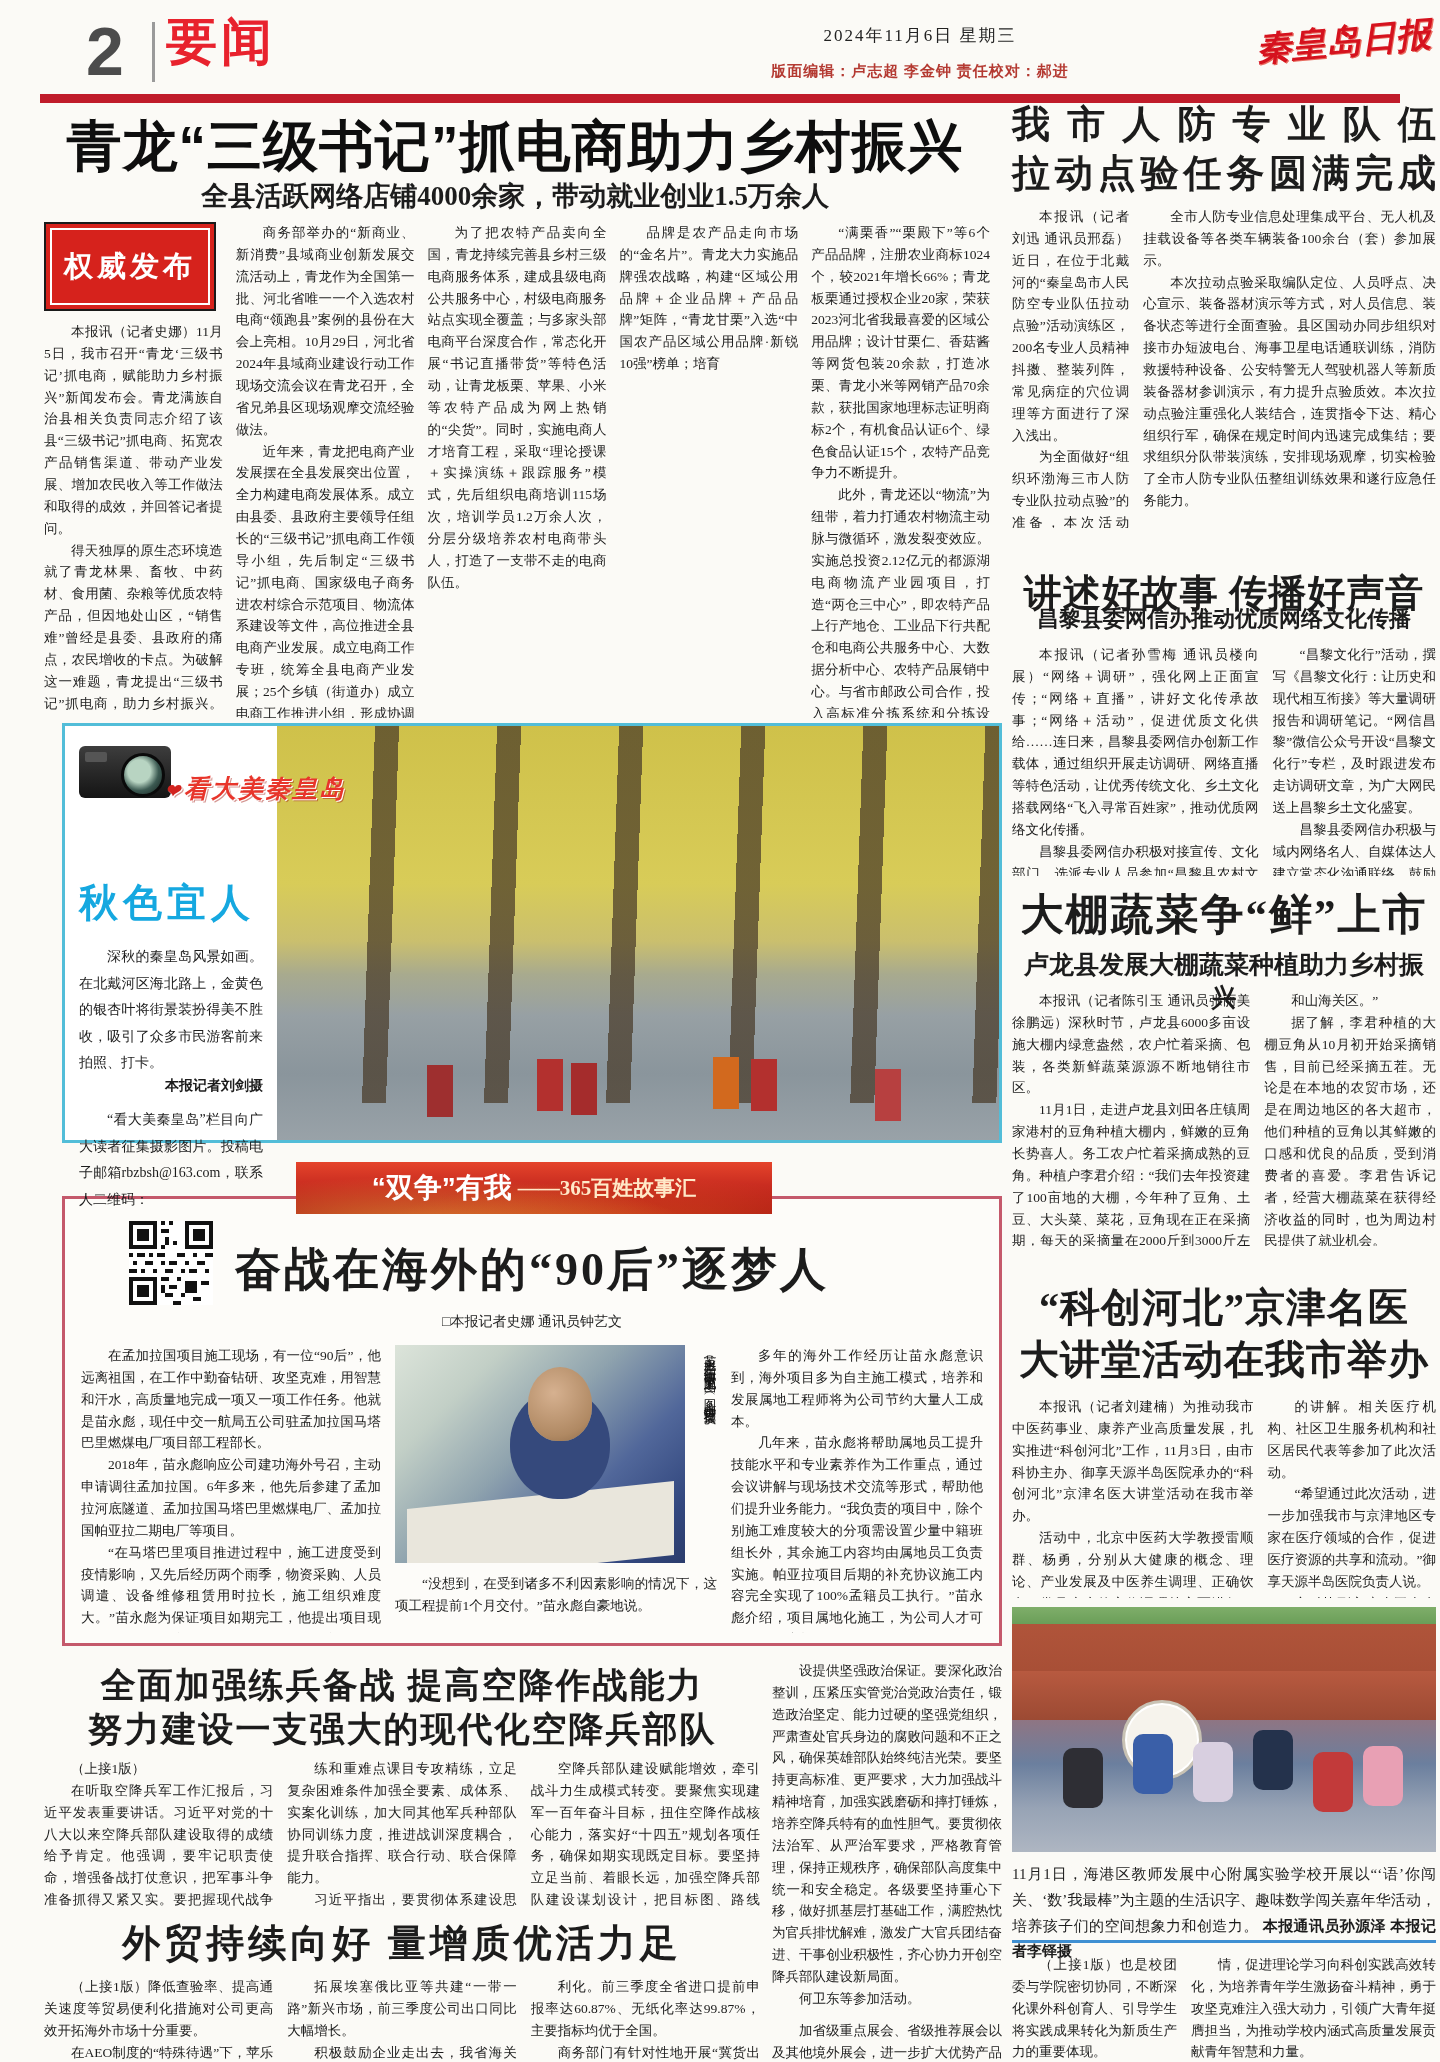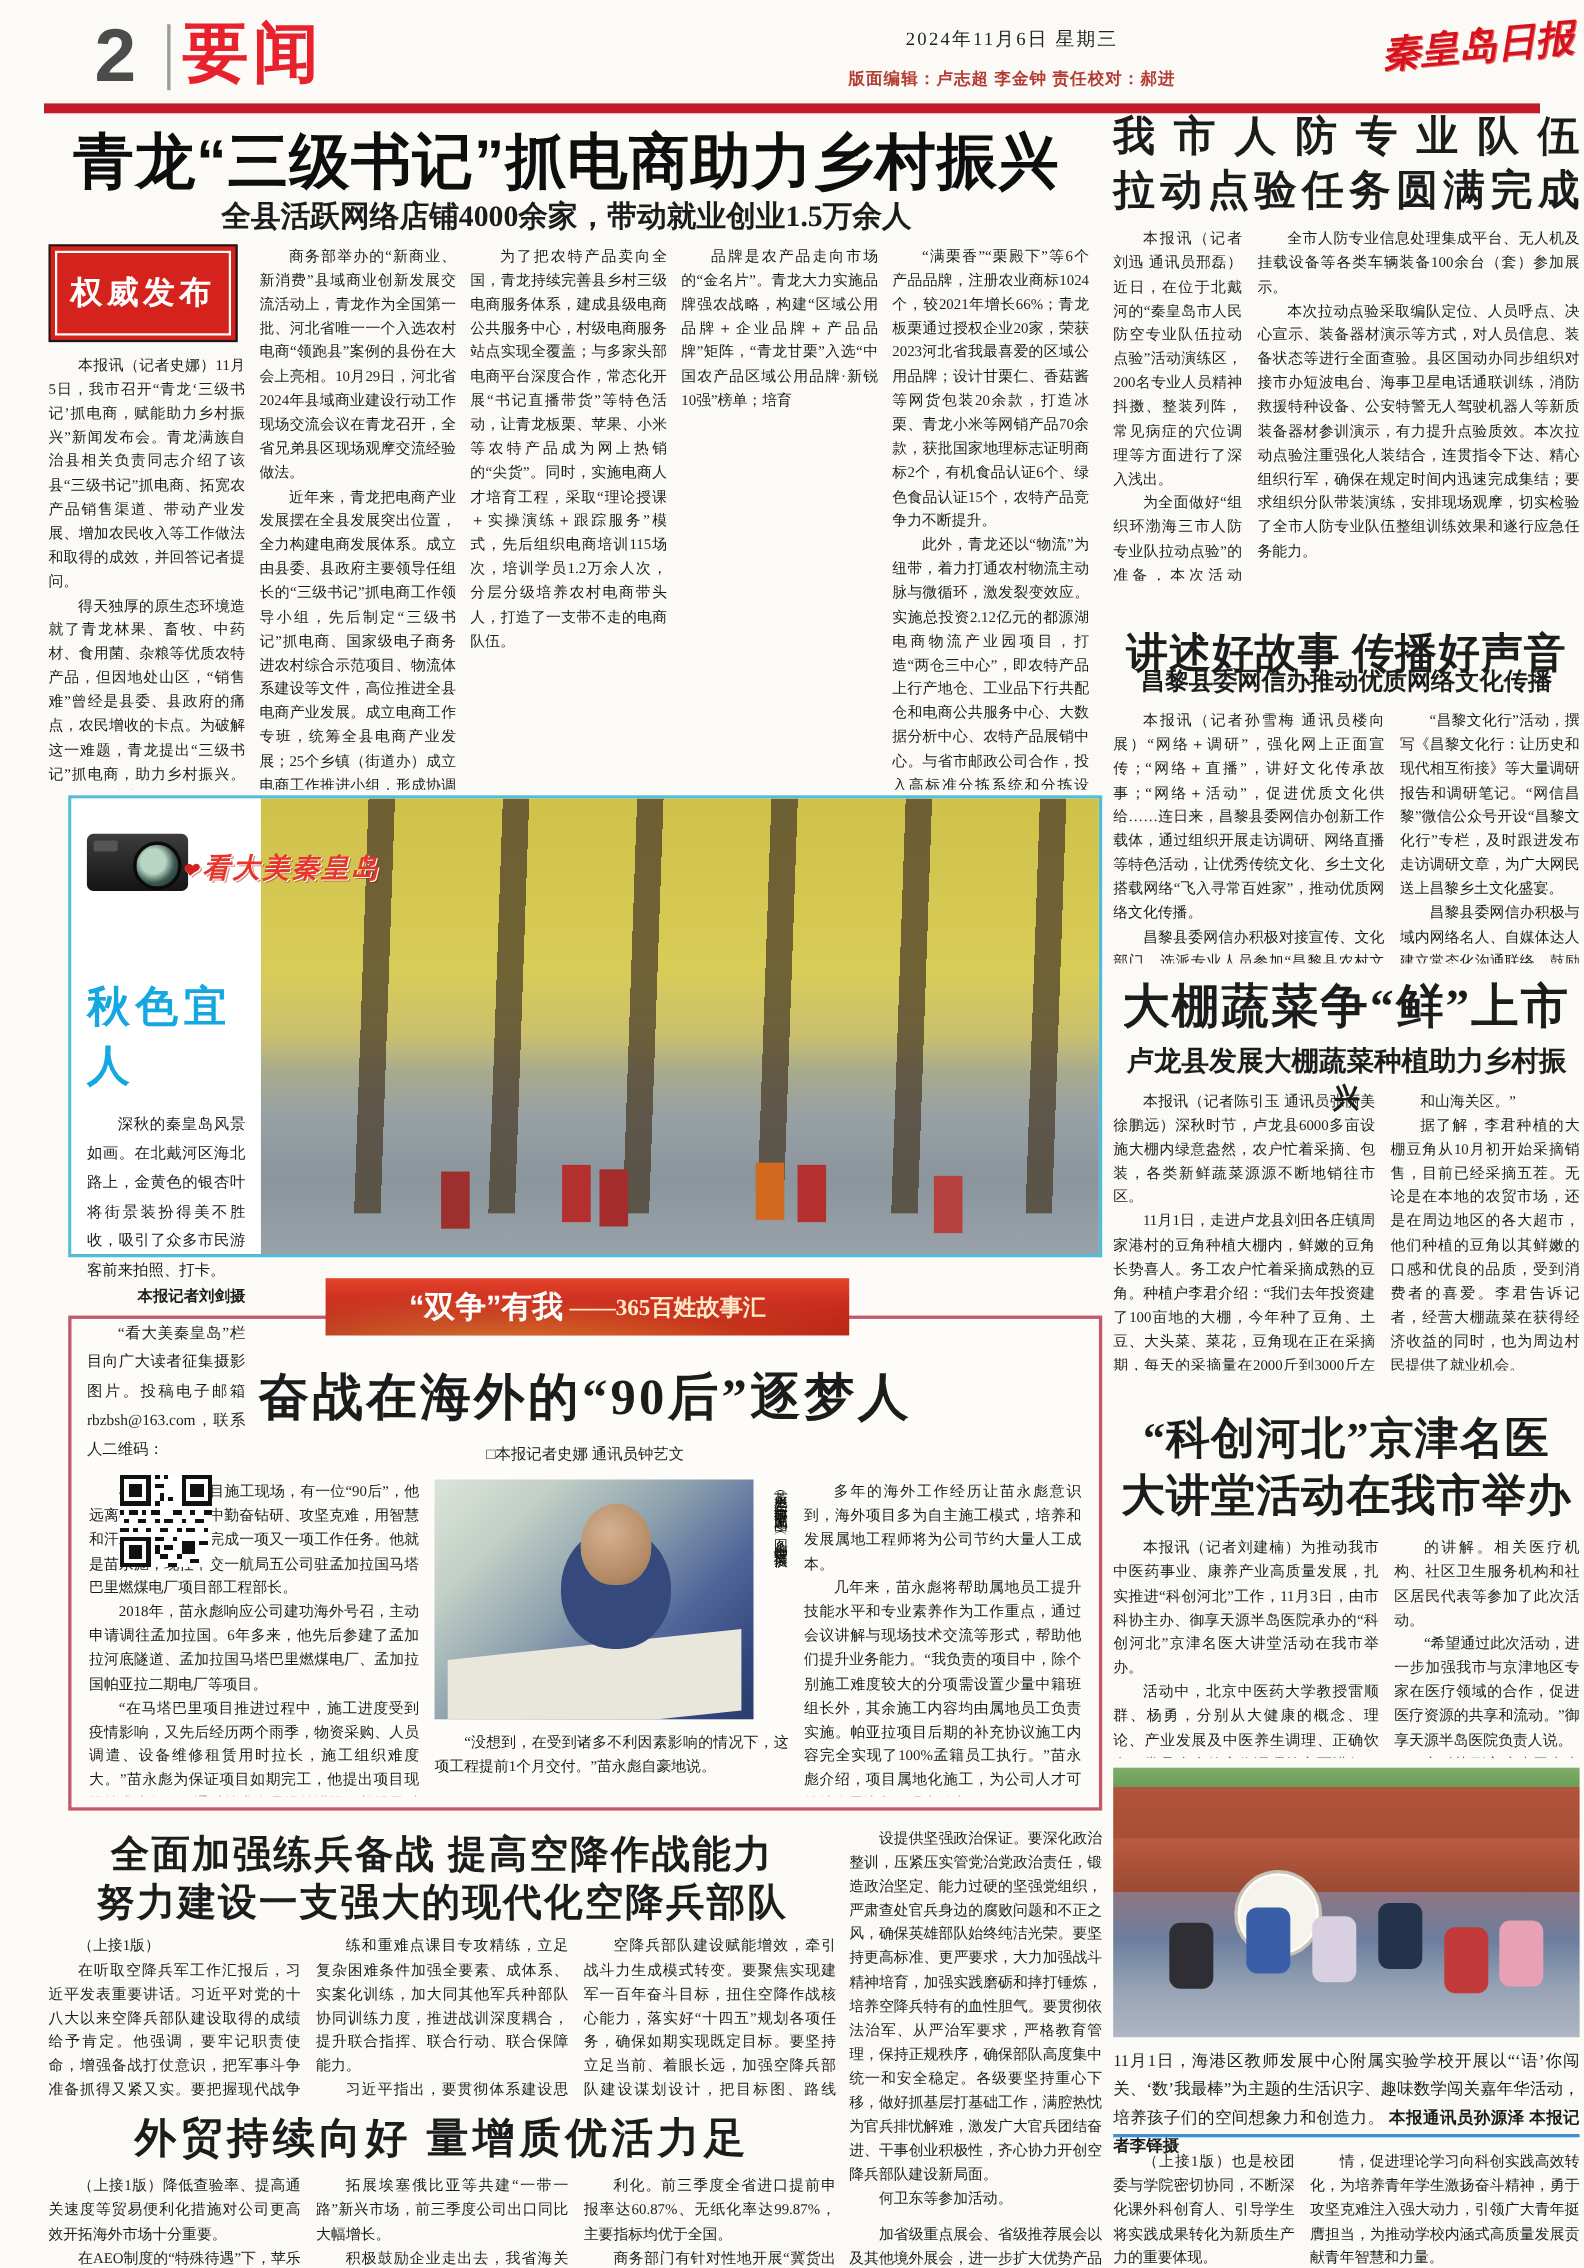--- a/index.html
+++ b/index.html
@@ -2,21 +2,21 @@
 <html><head>
 <meta charset="utf-8">
 <style>
   * { box-sizing: border-box; margin: 0; padding: 0; }
   body { background:#e9e7e2; font-family:"Liberation Serif","DejaVu Serif",serif; color:#1c1c1c; }
   .page { position:relative; width:1440px; height:2062px; background:#fbfaf6; margin:0 auto; overflow:hidden; }
 
   
   .page-num { position:absolute; left:86px; top:12px; font-family:"Liberation Sans","DejaVu Sans",sans-serif; font-size:68px; font-weight:900; color:#4c4c4c; }
   .hdr-divider { position:absolute; left:152px; top:22px; width:3px; height:60px; background:#9a9a9a; }
-  .section-name { position:absolute; left:166px; top:8px; font-family:"Liberation Sans","DejaVu Sans",sans-serif; font-size:60px; font-weight:900; color:#e8222d; letter-spacing:4px; }
+  .section-name { position:absolute; left:166px; top:8px; font-family:"Liberation Sans","DejaVu Sans",sans-serif; font-size:51px; font-weight:900; color:#e8222d; letter-spacing:4px; }
   .hdr-meta { position:absolute; left:690px; top:24px; width:460px; text-align:center; }
   .hdr-date { font-size:17px; color:#222; letter-spacing:2px; }
   .hdr-editors { margin-top:15px; font-size:15px; font-weight:bold; color:#b43a32; letter-spacing:1px; }
   .masthead { position:absolute; left:1256px; top:18px; width:180px; font-size:35px; font-weight:900; font-style:italic; color:#d5121e; white-space:nowrap; transform:rotate(-5deg); text-shadow:1px 1px 0 #e86a5e; }
   .top-rule { position:absolute; left:40px; width:1360px; top:94px; height:9px; background:#c01c2a; }
 
   
   .cols { display:flex; }
   .col { font-size:13.5px; line-height:1.62; text-align:justify; overflow:hidden; }
   .col p { text-indent:2em; }
@@ -24,21 +24,21 @@
   
   .lead-title { position:absolute; left:40px; top:110px; width:950px; text-align:center; font-family:"Liberation Sans","DejaVu Sans",sans-serif; font-size:55px; font-weight:900; letter-spacing:1px; color:#0e0e0e; }
   .lead-subtitle { position:absolute; left:40px; top:178px; width:950px; text-align:center; font-size:27px; font-weight:bold; }
   .lead-body { position:absolute; left:44px; top:222px; width:946px; height:496px; gap:13px; }
   .lead-body .col { flex:1; }
   .badge { width:172px; background:#d6221c; border:2px solid #1a1a1a; padding:4px; margin-bottom:10px; }
   .badge span { display:block; border:2px solid #fff; color:#fff; text-align:center; font-size:29px; font-weight:900; letter-spacing:4px; padding:13px 0; font-family:"Liberation Sans","DejaVu Sans",sans-serif; }
 
   
   .autumn-box { position:absolute; left:62px; top:723px; width:940px; height:420px; border:3px solid #52bdd8; background:#fff; display:flex; }
-  .autumn-left { position:relative; width:172px; padding:24px 14px; z-index:2; background:#fff; }
+  .autumn-left { position:relative; width:212px; padding:12px 14px; z-index:2; background:#fff; }
   .camera-icon { position:relative; width:92px; height:52px; background:linear-gradient(180deg,#3d3d3d,#141414); border-radius:6px; margin-top:8px; }
   .camera-icon::before { content:""; position:absolute; left:42px; top:7px; width:38px; height:38px; border-radius:50%; background:radial-gradient(circle at 40% 40%, #b8d4c2 0 35%, #3c5a52 60%, #101b18 100%); border:3px solid #0a0a0a; }
   .camera-icon::after { content:""; position:absolute; left:6px; top:6px; width:22px; height:10px; background:#555; border-radius:2px; }
   .autumn-brand { position:absolute; left:100px; top:46px; width:330px; font-size:25px; font-weight:900; font-style:italic; color:#e8352b; text-shadow:1px 1px 0 #fff, 2px 2px 0 rgba(160,20,10,.45); letter-spacing:2px; }
   .heart-icon { color:#d2231f; font-size:18px; margin-right:2px; }
   .autumn-title { margin-top:78px; font-family:"Liberation Sans","DejaVu Sans",sans-serif; font-size:39px; font-weight:900; color:#15a8e0; letter-spacing:5px; }
   .autumn-caption { margin-top:14px; font-size:14px; line-height:1.9; text-align:justify; text-indent:2em; }
   .autumn-credit { text-align:right; font-size:14px; font-weight:bold; }
   .autumn-note { margin-top:12px; font-size:14px; line-height:1.9; text-align:justify; text-indent:2em; }
   .qr-wrap { text-align:center; margin-top:8px; }

